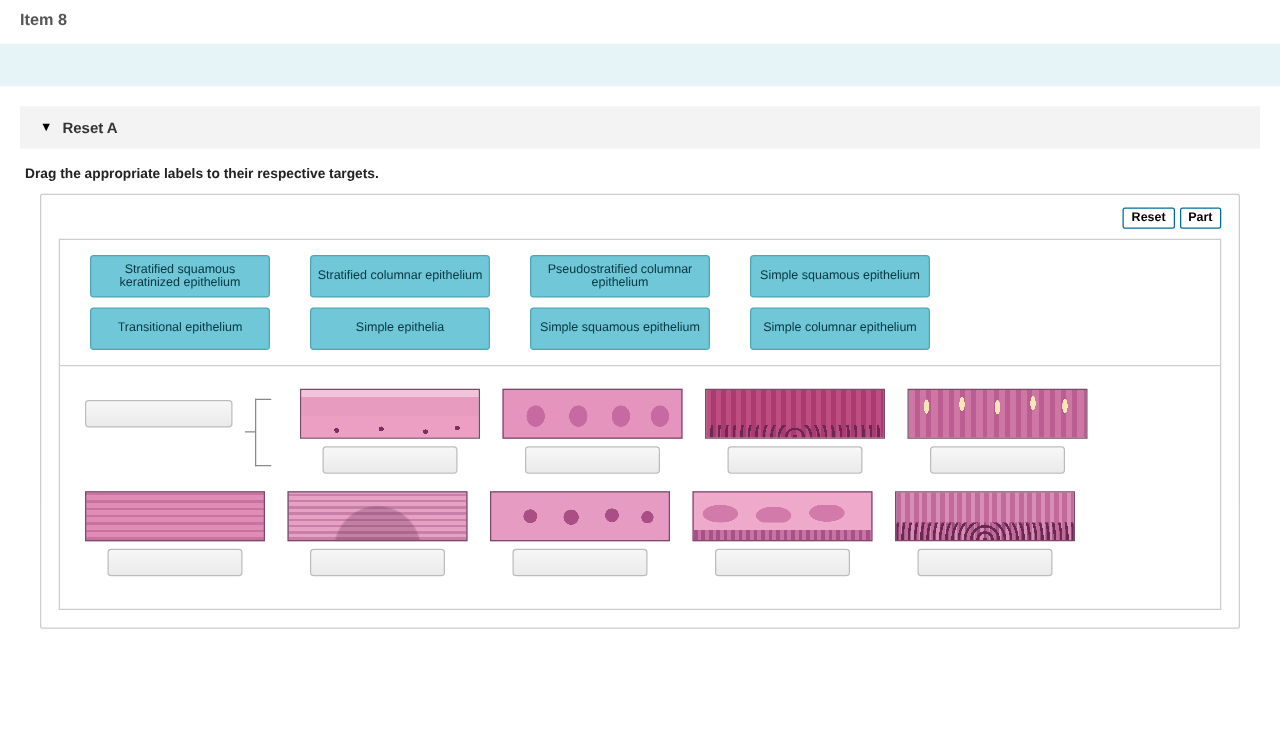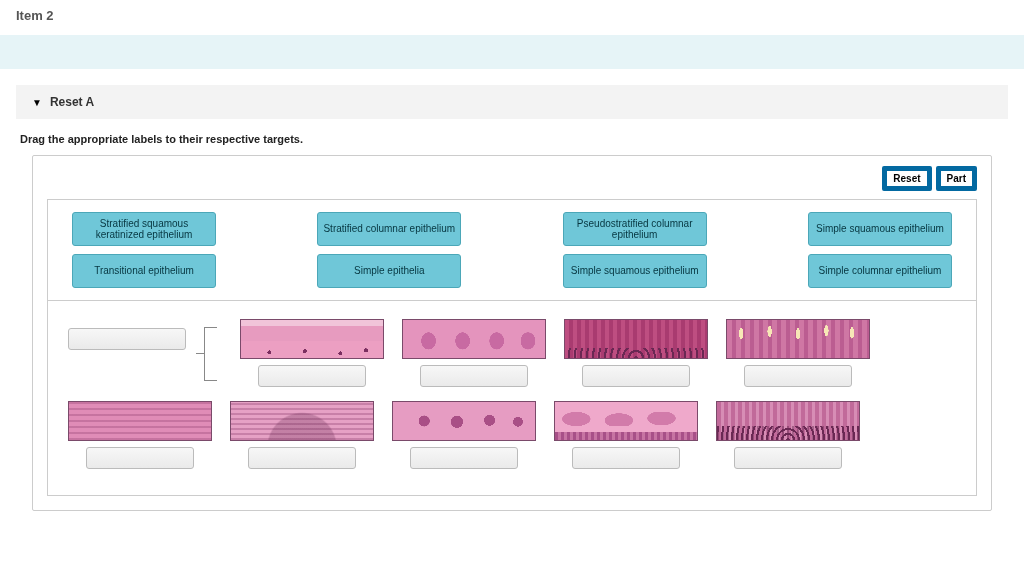--- a/index.html
+++ b/index.html
@@ -47,39 +47,39 @@
     border-radius: 2px;
     padding: 10px 14px 14px;
   }
   .toolbar {
     display: flex;
     justify-content: flex-end;
     gap: 4px;
     margin-bottom: 8px;
   }
   .tool-btn {
-    border: 5px solid #0369a1;
+    border: 1px solid #0369a1;
     background: #fff;
     padding: 2px 6px;
     font-size: 10px;
     font-weight: bold;
     border-radius: 2px;
     cursor: pointer;
   }
   .labels-bin {
     border: 1px solid #ccc;
     padding: 12px 24px;
     display: flex;
     flex-direction: column;
     gap: 8px;
   }
   .label-row {
     display: flex;
-    justify-content: space-between;
-    gap: 14px;
+    justify-content: flex-start;
+    gap: 32px;
   }
   .drag-label {
     background: #6fc7d8;
     border: 1px solid #4ba7b8;
     border-radius: 3px;
     width: 144px;
     height: 34px;
     display: flex;
     align-items: center;
     justify-content: center;
@@ -230,21 +230,21 @@
     background: repeating-radial-gradient(circle at 50% 100%, #6a2853 0 2px, transparent 2px 5px),
                 repeating-linear-gradient(90deg, rgba(90,30,70,.4) 0 2px, transparent 2px 5px);
   }
 </style>
 </head>
 <body>
 
 <div class="page">
 
   <div class="item-header">
-    <span>Item 2</span>
+    <span>Item 8</span>
   </div>
 
   <div class="blue-strip"></div>
 
   <div class="part-header">
     <span class="caret">▼</span>
     <span>Reset A</span>
   </div>
 
   <div class="instruction">Drag the appropriate labels to their respective targets.</div>

